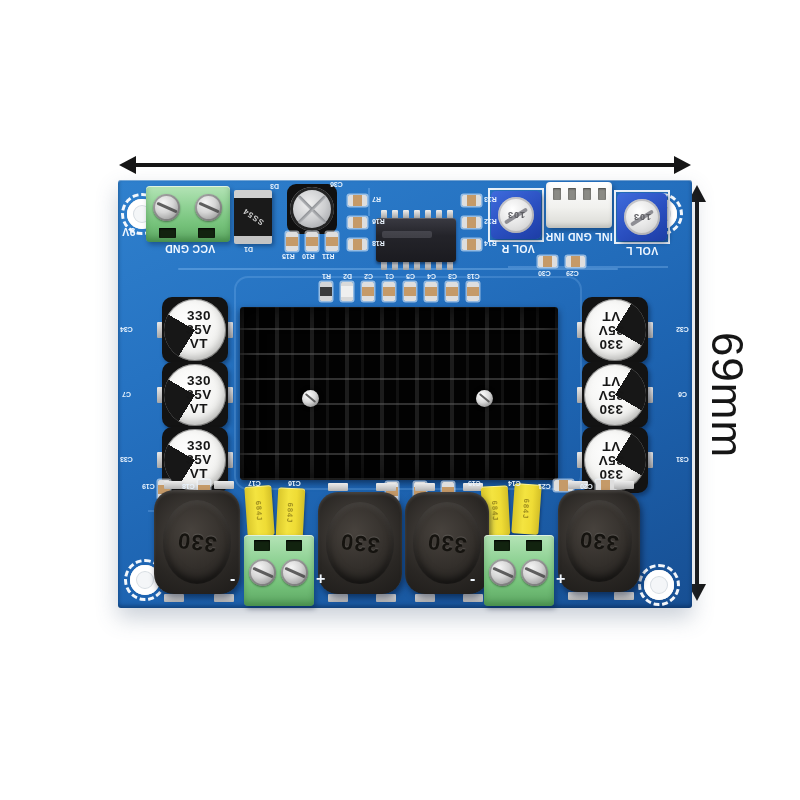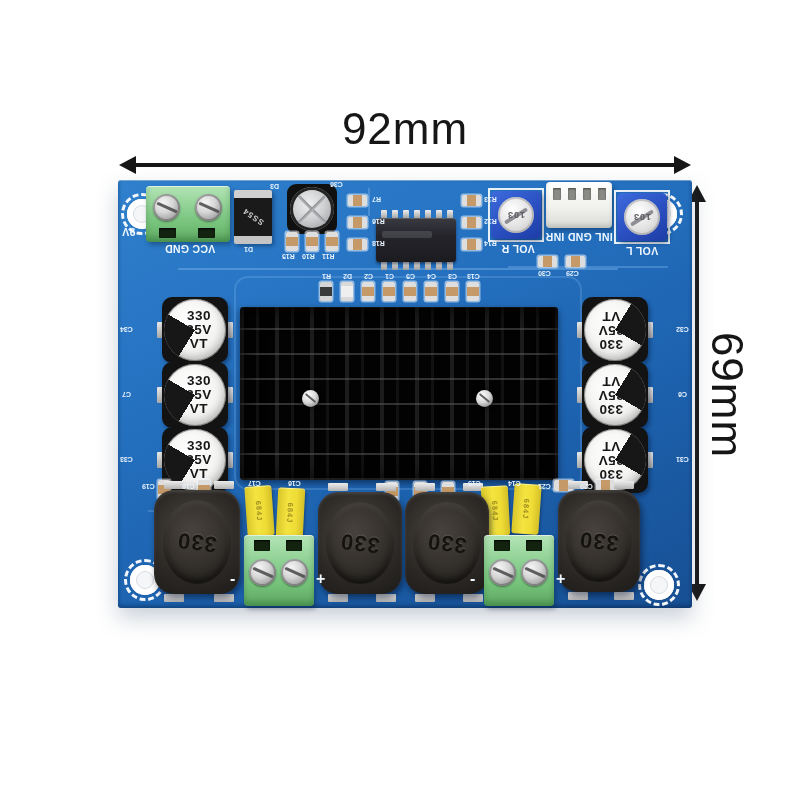--- a/index.html
+++ b/index.html
@@ -106,21 +106,20 @@
     background:linear-gradient(90deg,#d9c62b 0%,#f4e440 40%,#efdc35 70%,#d3bf27 100%);
     box-shadow:1px 2px 3px rgba(0,15,40,.4), inset 0 1px 0 rgba(255,255,255,.5);}
   .ycap span{position:absolute;inset:0;display:flex;align-items:center;justify-content:center;
     font-size:7.5px;font-weight:700;color:#a08f20;transform:rotate(90deg);letter-spacing:1px;}
 </style>
 </head>
 <body>
 
 <div class="stage">
 
-  <div class="dim-label" style="left:118px;top:104px;width:574px;">92mm</div>
   <div>
     <div class="dimline" style="left:134px;top:163px;width:542px;height:4px;"></div>
     <div class="arr w" style="left:119px;top:156px;border-right:17px solid #161616;"></div>
     <div class="arr w" style="left:674px;top:156px;border-left:17px solid #161616;"></div>
   </div>
 
   <div class="dim-label" style="left:657px;top:370px;width:140px;transform:rotate(90deg);">69mm</div>
   <div>
     <div class="dimline" style="left:695px;top:200px;width:4px;height:386px;"></div>
     <div class="arr n" style="left:688px;top:185px;border-bottom:17px solid #161616;"></div>

